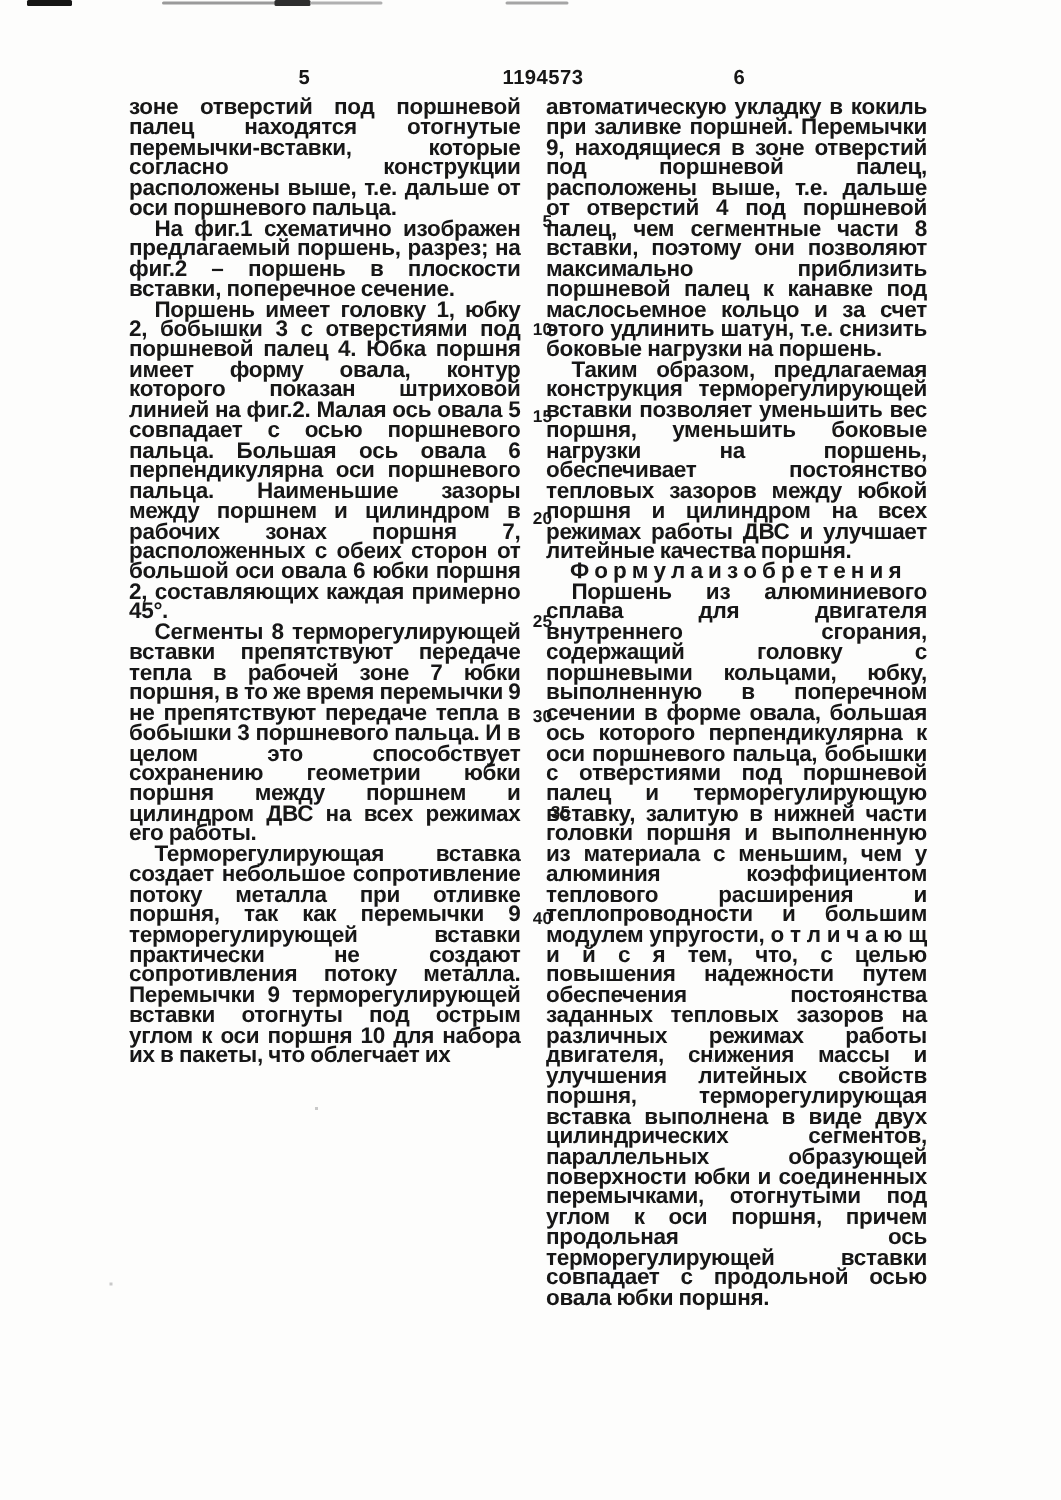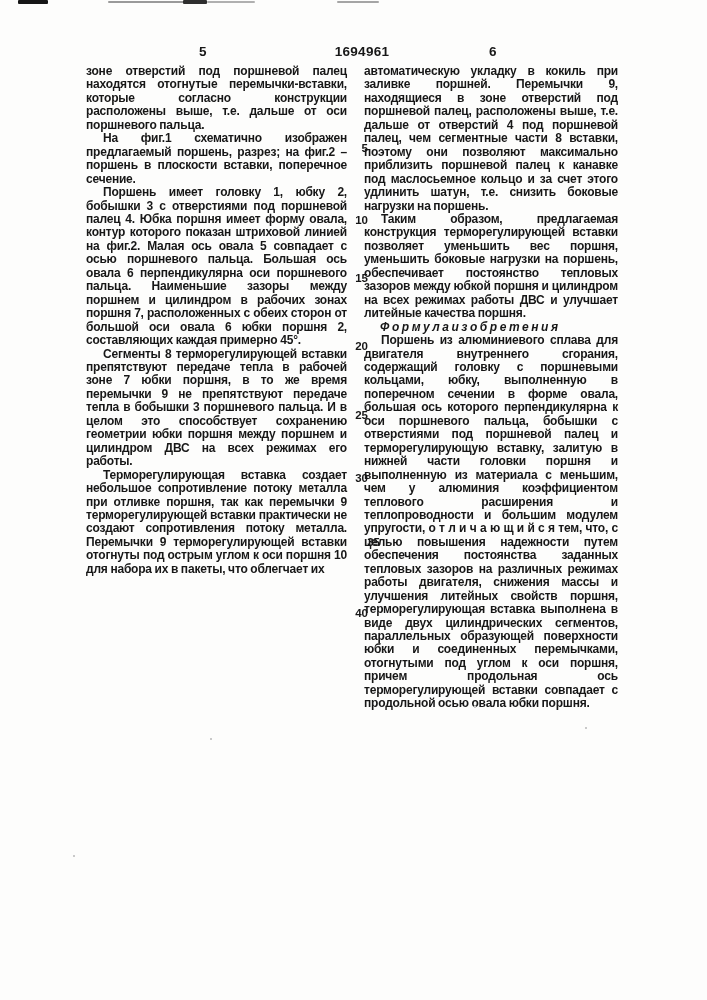--- a/index.html
+++ b/index.html
@@ -28,30 +28,30 @@
   }
   .h-left   { left: 199px; }
   .h-center { left: 320px; width: 84px; text-align: center; }
   .h-right  { left: 489px; }
 
   
   .col {
     position: absolute; top: 65px;
     text-align: justify;
     font-weight: 700;
-    font-size: 12px;
+    font-size: 15px;
     line-height: 13.45px;
     letter-spacing: -0.2px;
     word-spacing: -0.4px;
   }
   .col p { margin: 0; }
   .col p.indent { text-indent: 17px; }
   #col-left  { left: 86px;  width: 261px; }
   #col-right { left: 364px; width: 254px; }
-  .formula-heading { text-indent: 16px; white-space: nowrap; font-style: italic; }
+  .formula-heading { text-indent: 16px; white-space: nowrap; }
 
   
   .line-num {
     position: absolute; left: 344px; width: 24px;
     text-align: right;
     font-size: 11.5px; font-weight: 700;
   }
   .ln-0 { top: 142px; } .ln-1 { top: 214px; }
   .ln-2 { top: 272px; } .ln-3 { top: 340px; }
   .ln-4 { top: 409px; } .ln-5 { top: 472px; }
@@ -67,21 +67,21 @@
 
 <div class="page">
 
   <div class="artifact a1"></div>
   <div class="artifact a2"></div>
   <div class="artifact a3"></div>
   <div class="artifact a4"></div>
   <div class="artifact a5"></div>
 
   <div class="hnum h-left">5</div>
-  <div class="hnum h-center">1694961</div>
+  <div class="hnum h-center">1194573</div>
   <div class="hnum h-right">6</div>
 
   <div class="col" id="col-left">
     <p>зоне отверстий под поршневой палец находятся отогнутые перемычки-вставки, которые согласно конструкции расположены выше, т.е. дальше от оси поршневого пальца.</p>
     <p class="indent">На фиг.1 схематично изображен предлагаемый поршень, разрез; на фиг.2 – поршень в плоскости вставки, поперечное сечение.</p>
     <p class="indent">Поршень имеет головку 1, юбку 2, бобышки 3 с отверстиями под поршневой палец 4. Юбка поршня имеет форму овала, контур которого показан штриховой линией на фиг.2. Малая ось овала 5 совпадает с осью поршневого пальца. Большая ось овала 6 перпендикулярна оси поршневого пальца. Наименьшие зазоры между поршнем и цилиндром в рабочих зонах поршня 7, расположенных с обеих сторон от большой оси овала 6 юбки поршня 2, составляющих каждая примерно 45°.</p>
     <p class="indent">Сегменты 8 терморегулирующей вставки препятствуют передаче тепла в рабочей зоне 7 юбки поршня, в то же время перемычки 9 не препятствуют передаче тепла в бобышки 3 поршневого пальца. И в целом это способствует сохранению геометрии юбки поршня между поршнем и цилиндром ДВС на всех режимах его работы.</p>
     <p class="indent">Терморегулирующая вставка создает небольшое сопротивление потоку металла при отливке поршня, так как перемычки 9 терморегулирующей вставки практически не создают сопротивления потоку металла. Перемычки 9 терморегулирующей вставки отогнуты под острым углом к оси поршня 10 для набора их в пакеты, что облегчает их</p>
   </div>
 

